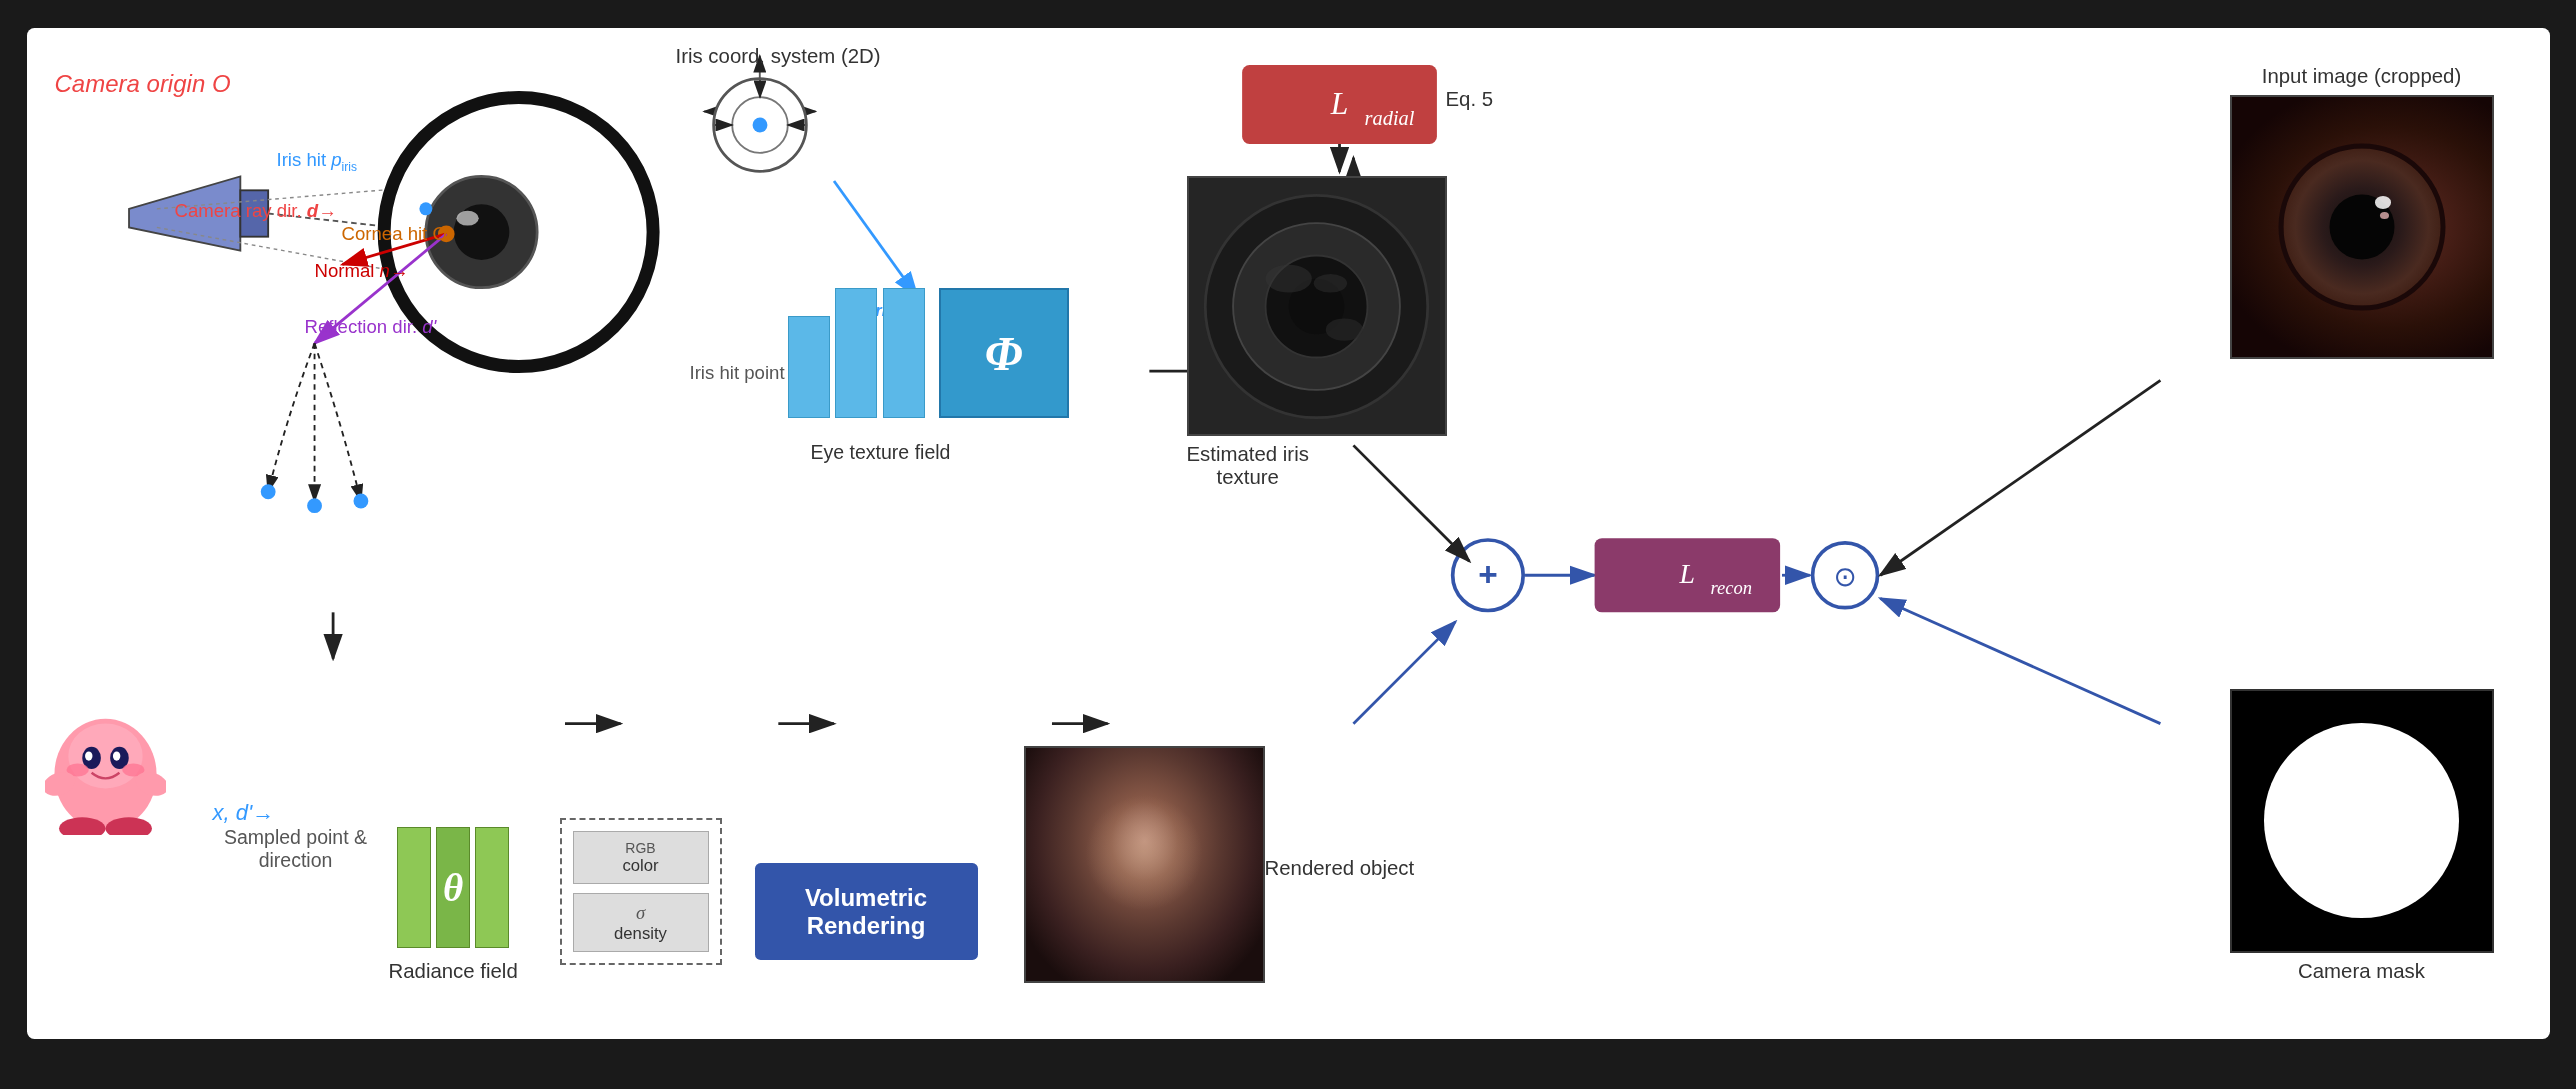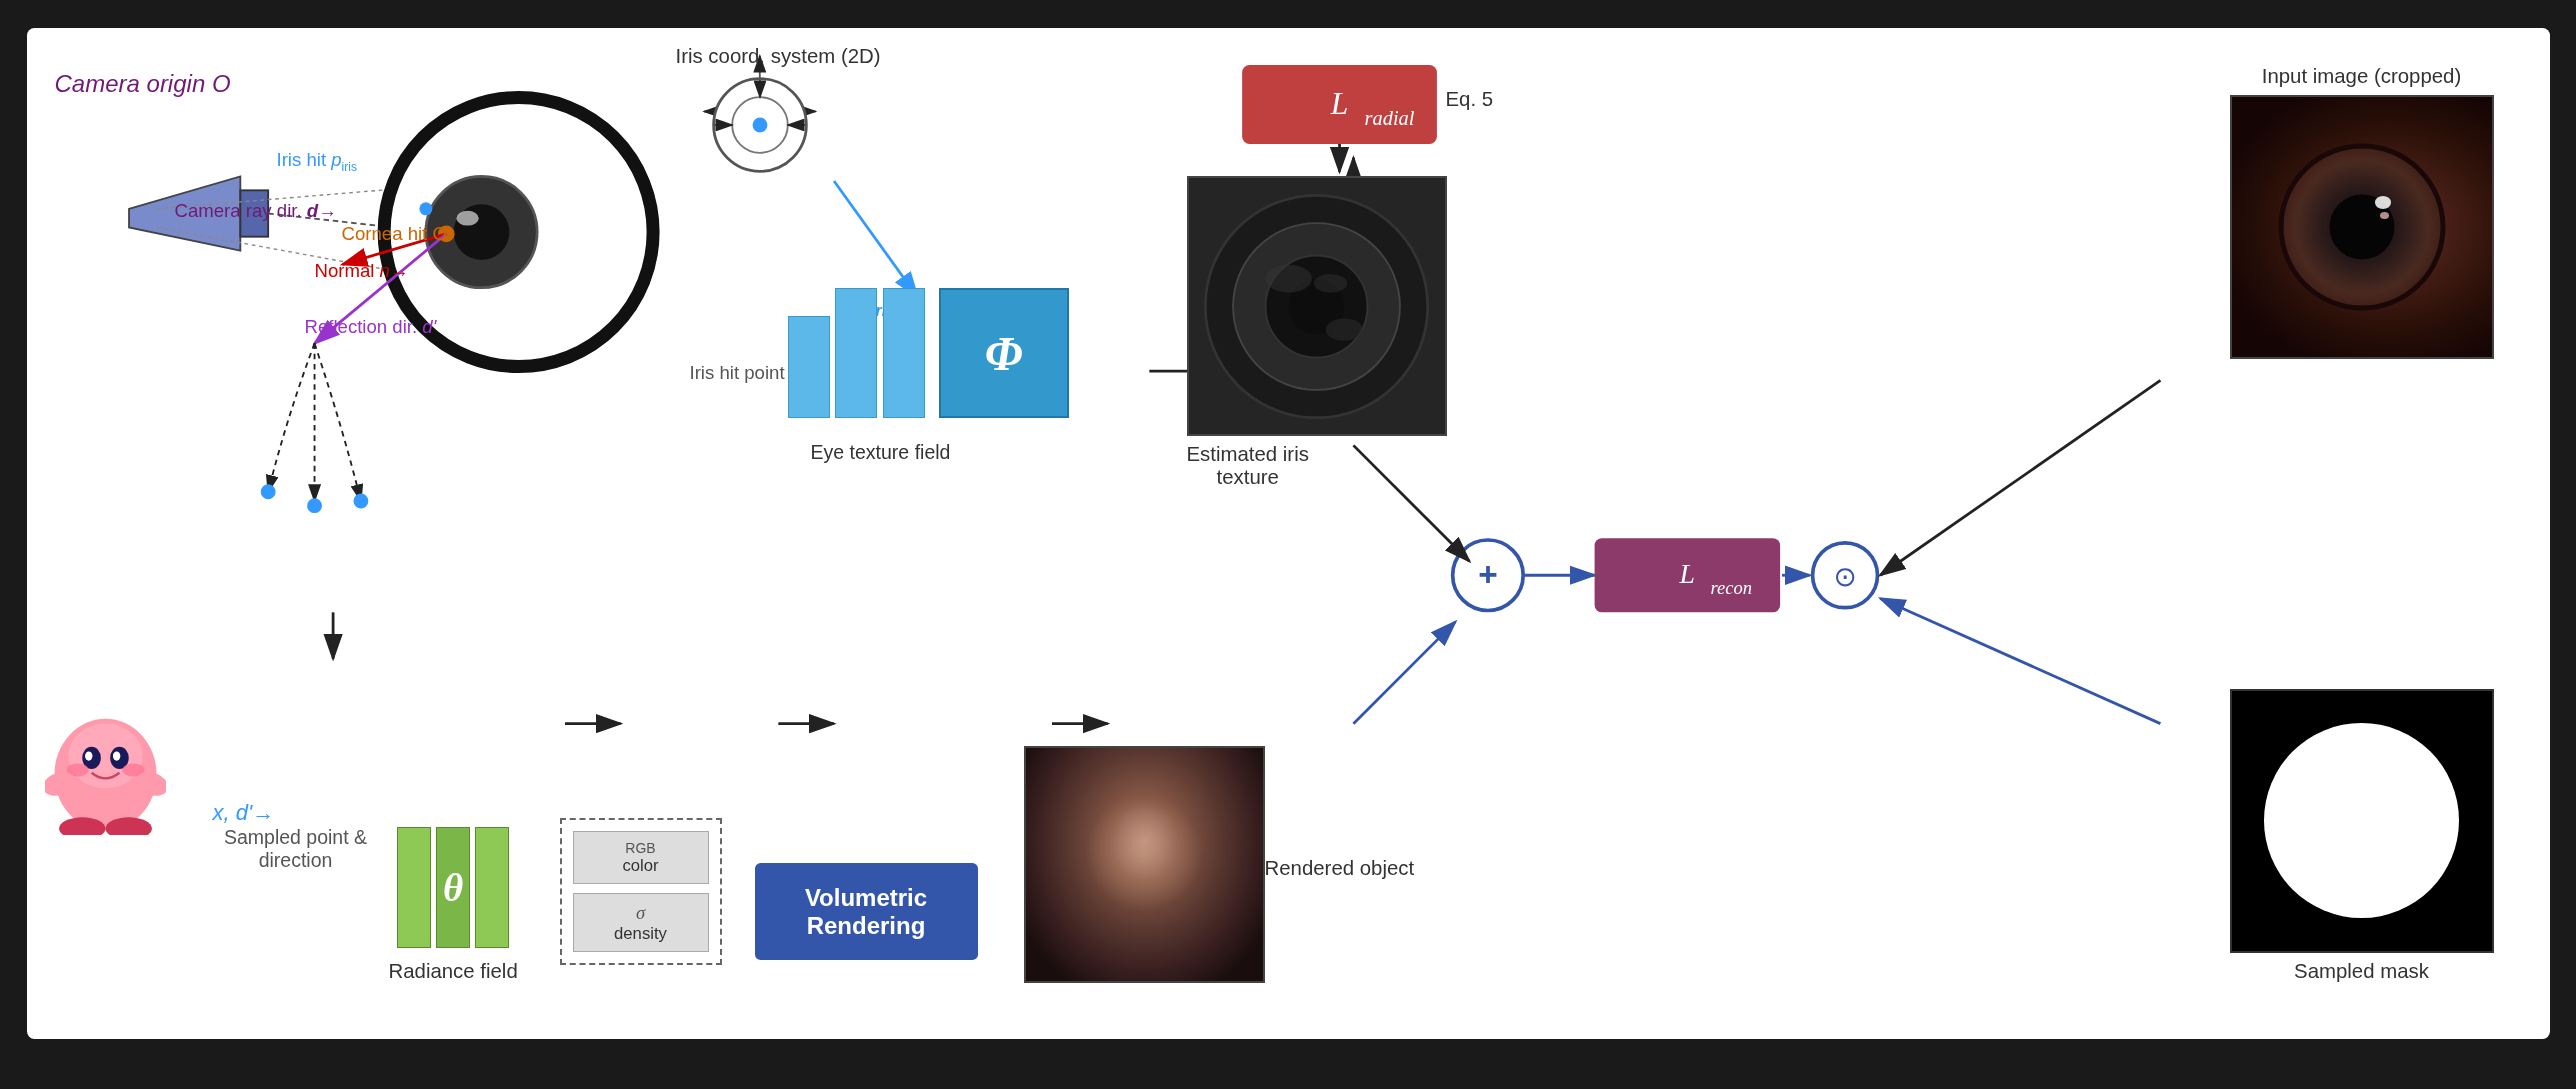--- a/index.html
+++ b/index.html
@@ -17,21 +17,21 @@
       margin: 28px auto;
       position: relative;
       border-radius: 7.4px;
       overflow: hidden;
     }
 
     
     .diag-label {
       position: absolute;
       font-size: 20.4px;
-      color: #701a75;
+      color: #ef4444;
     }
     .diag-label.italic { font-style: italic; }
     .diag-label.blue { color: #3399ff; }
     .diag-label.orange { color: #cc6600; }
     .diag-label.red { color: #cc0000; }
     .diag-label.purple { color: #9933cc; }
 
     
     .arrows-svg {
       position: absolute;
@@ -293,17 +293,17 @@
 
       <div style="position:absolute; top:38%; left:55%; width:16.7px; height:13px; border-radius:50%; background:white; opacity:0.85;"></div>
       <div style="position:absolute; top:44%; left:57%; width:9.3px; height:7.4px; border-radius:50%; background:rgba(255,200,200,0.7);"></div>
     </div>
   </div>
 
   <div style="position:absolute; bottom:56px; right:56px; display:flex; flex-direction:column; align-items:center;">
     <div style="width:264px; height:264px; background:#000; border:2.8px solid #333; display:flex; align-items:center; justify-content:center;">
       <div style="width:195px; height:195px; border-radius:50%; background:white;"></div>
     </div>
-    <div style="margin-top:7.4px; font-size:20.4px; color:#333;">Sampled mask</div>
+    <div style="margin-top:7.4px; font-size:20.4px; color:#333;">Camera mask</div>
   </div>
 
 </div>
 
 
 </body></html>

